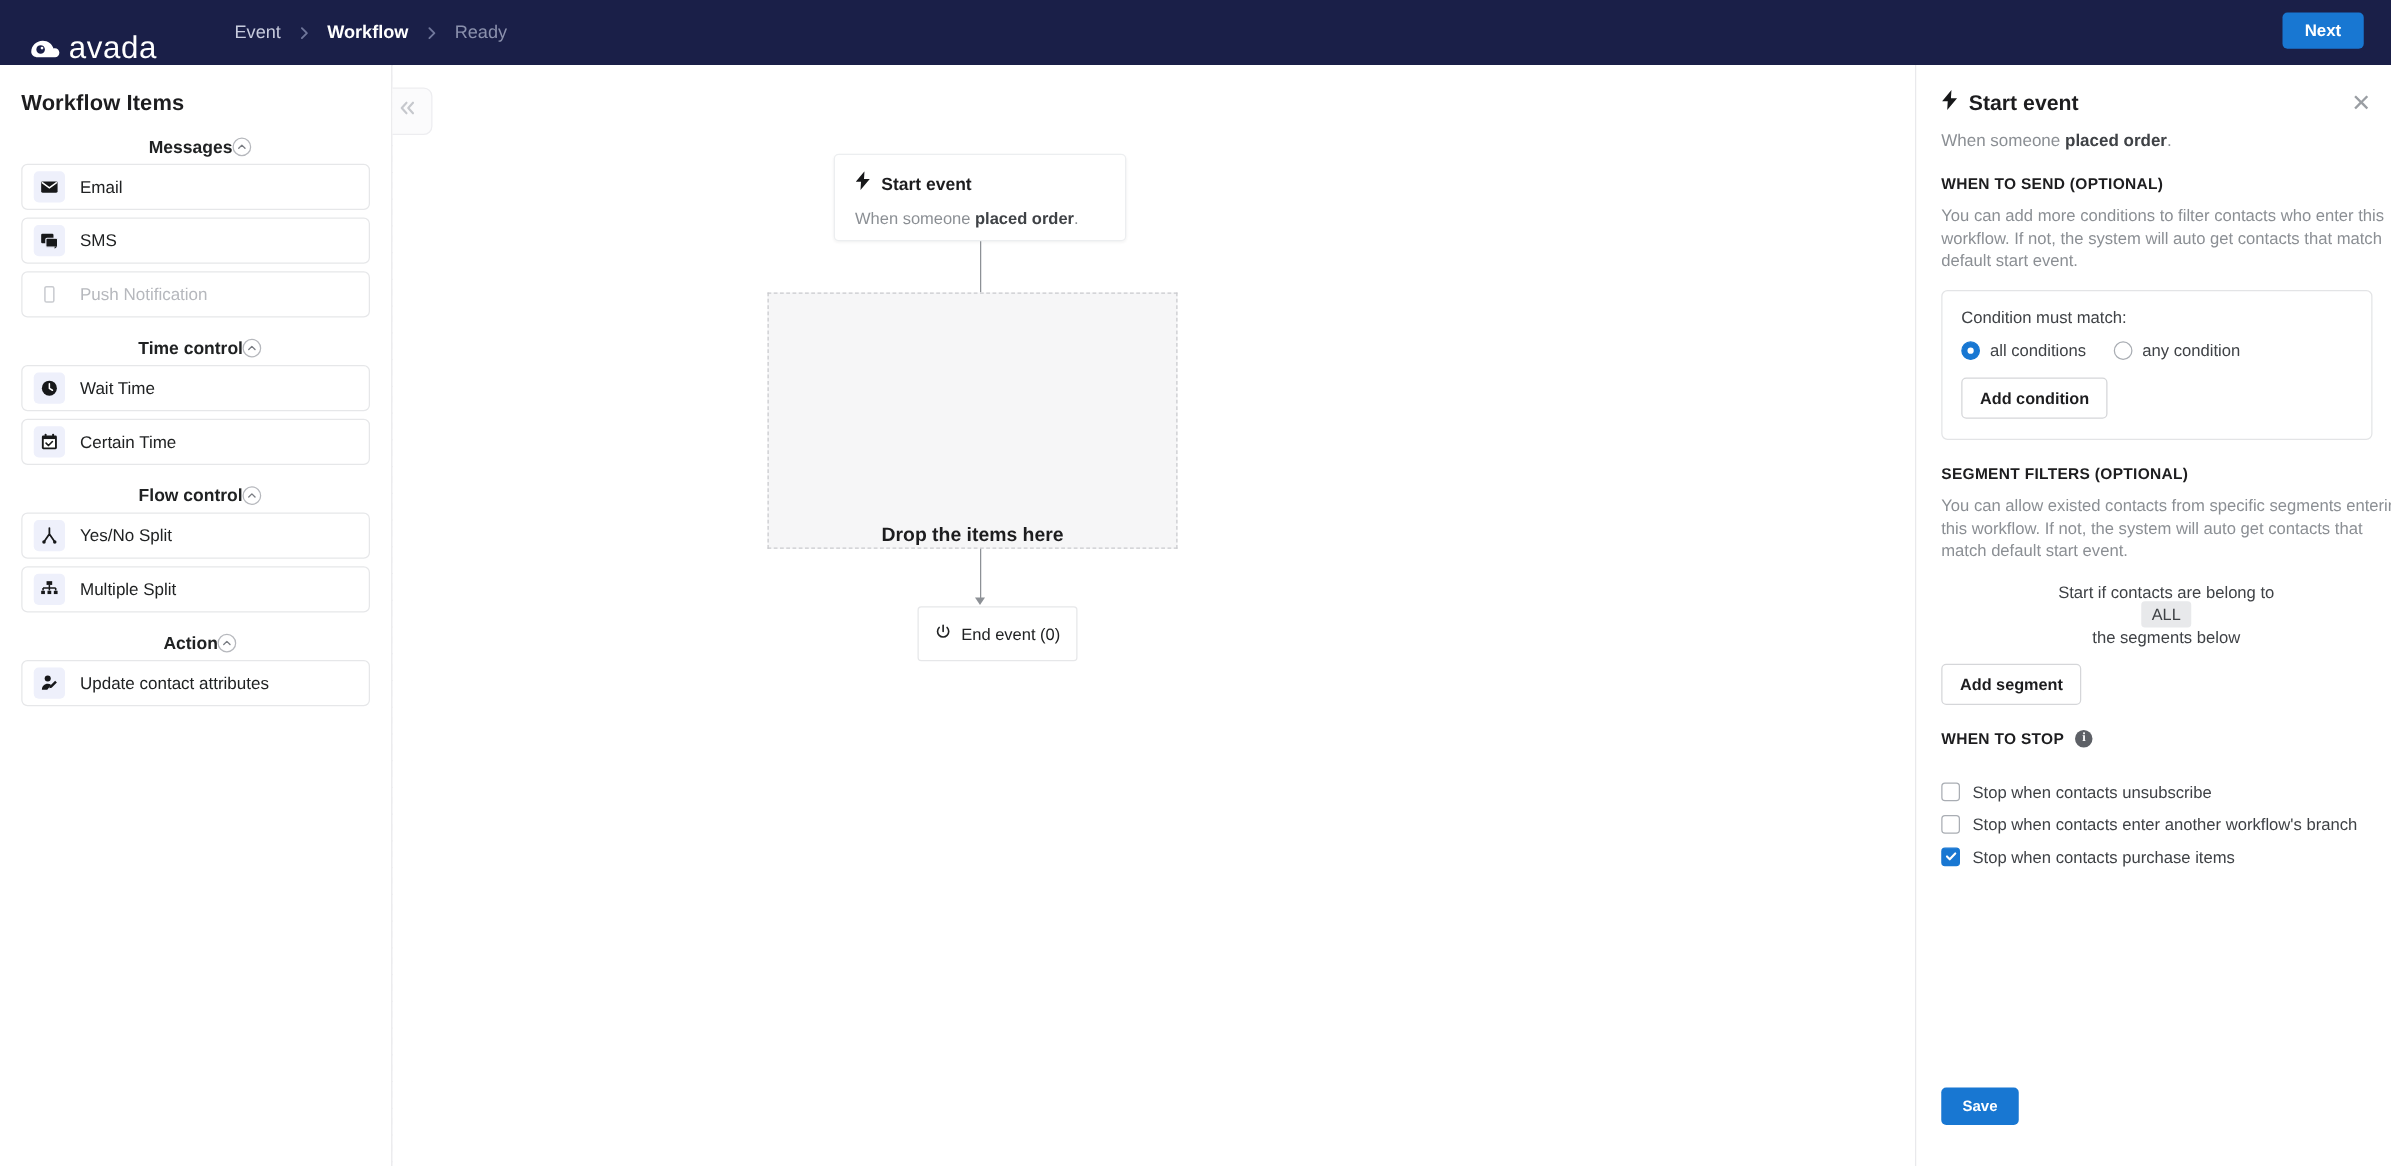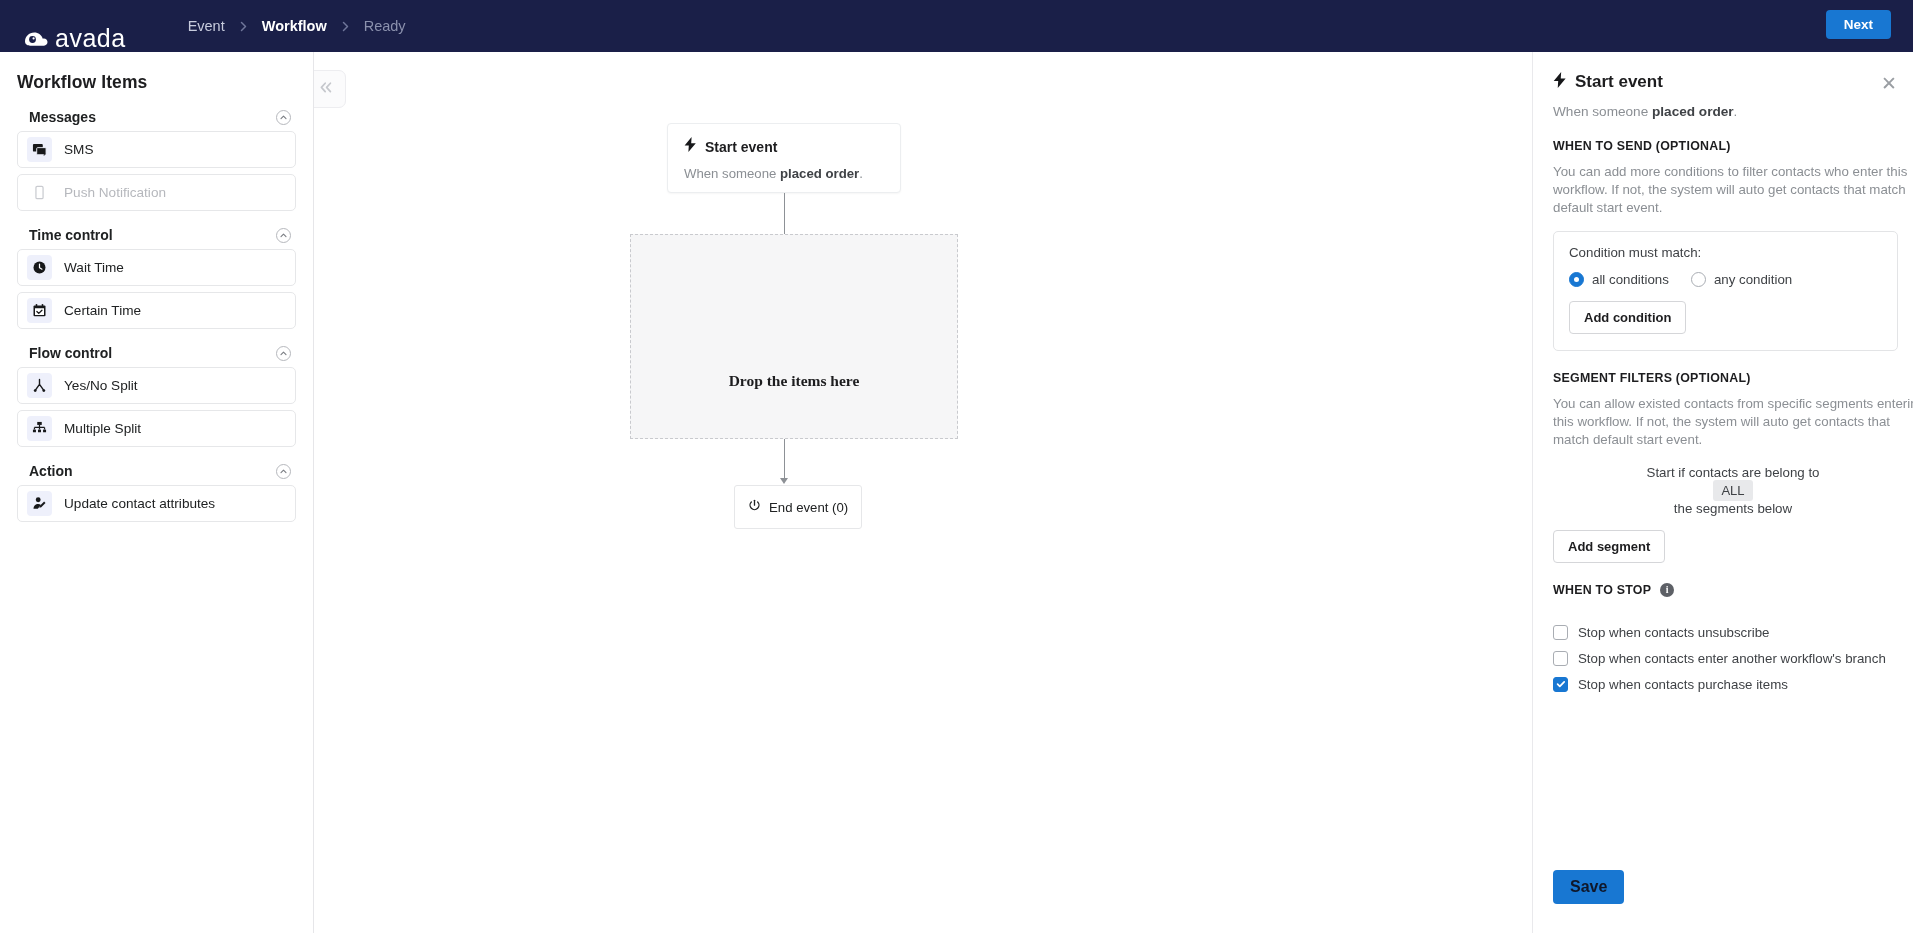--- a/index.html
+++ b/index.html
@@ -46,21 +46,21 @@
     background: #ffffff;
     border-right: 1px solid #e6e6e9;
     padding: 20px 0 0 0;
     overflow: hidden;
   }
   .sidebar-title {
     font-size: 17.5px; font-weight: bold; color: #1d1d1f;
     margin: 0 0 6px 17px; letter-spacing: .1px;
   }
   .group-head {
-    display: flex; align-items: center; justify-content: space-between;
+    display: flex; align-items: center; justify-content: center;
     margin: 16px 22px 6px 17px;
     padding-left: 12px;
   }
   .group-head .gname { font-size: 14px; font-weight: bold; color: #202223; }
   .circle-btn {
     width: 15px; height: 15px; border-radius: 50%;
     border: 1px solid #b6b8bd; color: #7a7d83;
     display: flex; align-items: center; justify-content: center;
     cursor: pointer; background: #fff;
   }
@@ -138,27 +138,26 @@
   .edge-v {
     position: absolute; width: 1px; background: #8d9196;
   }
   .arrow-head {
     position: absolute; width: 0; height: 0;
     border-left: 4.5px solid transparent;
     border-right: 4.5px solid transparent;
     border-top: 6px solid #8d9196;
   }
   .dropzone {
-    position: absolute; left: 316px; top: 182px;
+    position: absolute; left: 300px; top: 182px;
     width: 328px; height: 205px;
     background: #f6f6f7;
     border: 1px dashed #c9cace;
-    display: flex; align-items: center; justify-content: center;
+    display: flex; align-items: flex-end; justify-content: center;
     padding-top: 89px;
-    font-family: Liberation Serif, serif;
   }
   .dropzone-label { font-size: 15.5px; font-weight: bold; color: #1d1d1f; }
 
   .node-end {
     position: absolute; left: 420px; top: 433px;
     height: 44px; padding: 0 13px;
     background: #fff; border: 1px solid #e6e7e9; border-radius: 3px;
     display: flex; align-items: center; gap: 8px;
     font-size: 13.2px; color: #202223;
   }
@@ -233,22 +232,22 @@
   }
   .cbox {
     width: 15px; height: 15px; border-radius: 3px;
     border: 1.6px solid #a9adb3; background: #fff; flex: 0 0 15px;
     display: flex; align-items: center; justify-content: center;
   }
   .cbox.checked { background: #1877d2; border-color: #1877d2; }
   .check-label { font-size: 13.3px; color: #3f4246; }
   .save-btn {
     position: absolute; left: 20px; top: 818px;
-    background: #1877d2; color: #0f172a; border: none; border-radius: 4px;
-    padding: 8px 17px; font-size: 16px; font-weight: bold; cursor: pointer;
+    background: #1877d2; color: #ffffff; border: none; border-radius: 4px;
+    padding: 8px 17px; font-size: 12px; font-weight: bold; cursor: pointer;
     font-family: "Liberation Sans", sans-serif;
   }
 </style>
 </head>
 <body>
 
 <div class="topbar">
   <div class="logo-wrap">
     <span class="logo-mark">
       <svg viewBox="0 0 26 26" width="26" height="26">
@@ -280,20 +279,29 @@
 <div class="sidebar">
   <div class="sidebar-title">Workflow Items</div>
 
   <div class="group-head">
     <span class="gname">Messages</span>
     <span class="circle-btn">
       <svg width="9" height="9" viewBox="0 0 9 9">
           <path d="M2 5.6L4.5 3.1L7 5.6" stroke="#7a7d83" stroke-width="1.1" fill="none" stroke-linecap="round" stroke-linejoin="round"></path>
         </svg>
     </span>
+  </div>
+  <div class="item">
+    <span class="item-icon">
+      <svg width="15" height="15" viewBox="0 0 16 16">
+          <rect x="1" y="3.4" width="14" height="9.6" rx="1.2" fill="#17181a"></rect>
+          <path d="M1.6 4.2L8 8.9l6.4-4.7" stroke="#ffffff" stroke-width="1.3" fill="none"></path>
+        </svg>
+    </span>
+    <span class="item-label">Email</span>
   </div>
   <div class="item">
     <span class="item-icon">
       <svg width="15" height="15" viewBox="0 0 16 16">
           <rect x="1" y="2.2" width="10.5" height="8" rx="1" fill="#17181a"></rect>
           <rect x="5" y="6" width="10" height="7.6" rx="1" fill="#17181a" stroke="#eef0fb" stroke-width="1"></rect>
           <path d="M12.5 13v2l2.2-2z" fill="#17181a"></path>
         </svg>
     </span>
     <span class="item-label">SMS</span>

